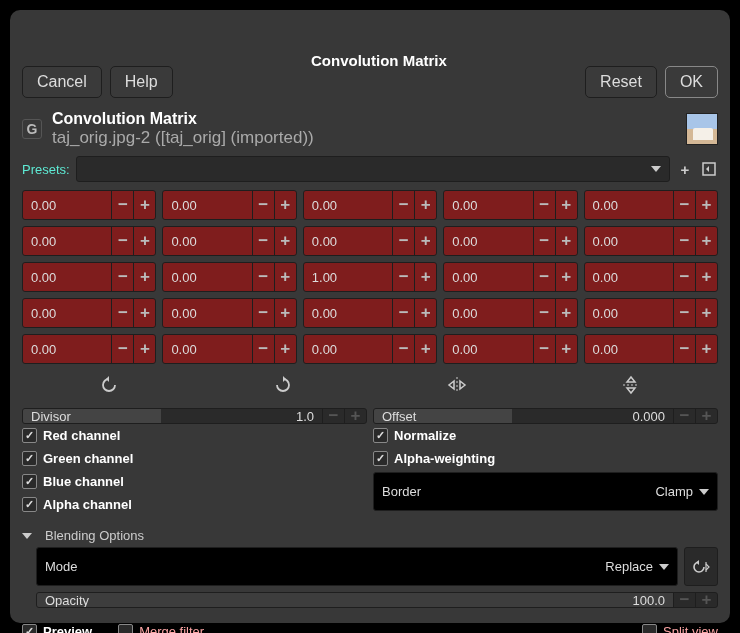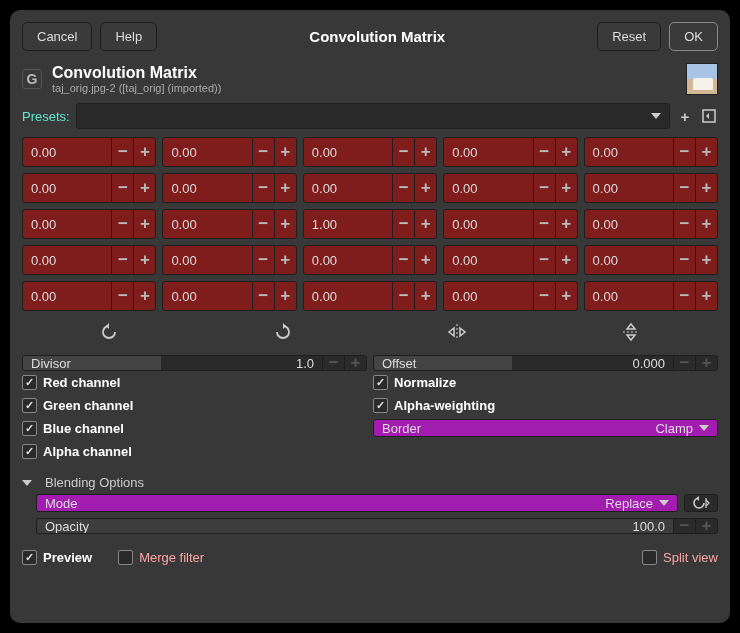--- a/index.html
+++ b/index.html
@@ -1,25 +1,25 @@
 <!DOCTYPE html>
 <html><head>
 <meta charset="utf-8">
 <style>
   * { box-sizing: border-box; margin: 0; padding: 0; font-family: sans-serif; }
   body { background: #000; padding: 10px; font-size: 13px; color: #ddd; }
   .window { background: #383838; border-radius: 10px; padding: 12px; width: 720px; height: 613px; }
   .titlebar { display: flex; align-items: center; gap: 8px; margin-bottom: 12px; }
-  .btn { background: #3a3a3a; border: 1px solid #1e1e1e; border-radius: 5px; padding: 6px 14px; color: #ddd; font-size: 13px; cursor: pointer; }
+  .btn { background: #3a3a3a; border: 1px solid #1e1e1e; border-radius: 5px; padding: 6px 14px; color: #ddd; font-size: 16px; cursor: pointer; margin-top: 44px; }
   .btn.primary { border: 1px solid #888; }
   .title { flex: 1; text-align: center; font-weight: bold; font-size: 15px; color: #fff; }
   .header-row { display: flex; align-items: center; gap: 10px; margin-bottom: 6px; }
   .gimp-icon { width: 20px; height: 20px; display:flex;align-items:center;justify-content:center;color:#bbb;font-weight:bold;font-size:14px;border:1px solid #555;border-radius:3px;}
   .dialog-title { font-size: 16px; font-weight: bold; color: #fff; }
-  .dialog-sub { font-size: 11px; color: #aaa; text-align: right; }
+  .dialog-sub { font-size: 17px; color: #aaa; text-align: right; }
   .thumb { width: 32px; height: 32px; background: linear-gradient(#a8c5e8 50%, #d4b896 50%); border: 1px solid #222; margin-left:auto; position:relative;}
   .thumb::after{content:'';position:absolute;left:6px;bottom:4px;width:20px;height:12px;background:#f5f0e8;border-radius:2px 2px 0 0;}
   .presets-row { display: flex; align-items: center; gap: 6px; margin: 8px 0; }
   .presets-label { color: #5eead4; }
   .presets-combo { flex: 1; background: #2a2a2a; border: 1px solid #1e1e1e; border-radius: 3px; height: 26px; display:flex;align-items:center;justify-content:flex-end;padding:0 8px;}
   .triangle-down { width:0;height:0;border-left:5px solid transparent;border-right:5px solid transparent;border-top:6px solid #ccc;}
   .icon-btn { width: 18px; height: 18px; display:flex;align-items:center;justify-content:center;color:#ccc;cursor:pointer;font-size:15px;font-weight:bold;}
   .matrix { display: grid; grid-template-columns: repeat(5, 1fr); gap: 6px; margin-bottom: 8px; }
   .spin { display: flex; align-items: stretch; background: #7f1d1d; border: 1px solid #1e1e1e; border-radius: 3px; height: 30px; overflow:hidden;}
   .spin-val { flex: 1; padding: 0 8px; display:flex;align-items:center;color:#ddd;}
@@ -33,21 +33,21 @@
   .labeled-spin { display:flex;align-items:stretch;background:#2a2a2a;border:1px solid #1e1e1e;border-radius:3px;height:16px;overflow:hidden;}
   .labeled-spin .track{flex:1;display:flex;align-items:center;padding:0 8px;position:relative;}
   .labeled-spin .fill{position:absolute;left:0;top:0;bottom:0;background:#444;}
   .labeled-spin .lbl{position:relative;z-index:1;}
   .labeled-spin .val{margin-left:auto;position:relative;z-index:1;}
   .check-row { display:flex;align-items:center;gap:6px;padding:4px 0;}
   .check { width:15px;height:15px;border:1px solid #888;border-radius:2px;display:flex;align-items:center;justify-content:center;background:#2a2a2a;}
   .check.on::after{content:'✓';color:#ddd;font-size:11px;font-weight:bold;}
   .check-label{color:#fff;font-weight:bold;}
   .check-label.normal{font-weight:normal;color:#fca5a5;}
-  .combo{display:flex;align-items:center;background:#a21caf;border:1px solid #1e1e1e;border-radius:3px;height:18px;padding:0 8px;}
+  .combo{display:flex;align-items:center;background:#000000;border:1px solid #1e1e1e;border-radius:3px;height:39px;padding:0 8px;}
   .combo .val{margin-left:auto;margin-right:6px;}
   .section-header{display:flex;align-items:center;gap:13px;padding:6px 0 4px;color:#ccc;}
   .mode-row{display:flex;gap:6px;align-items:stretch;margin-bottom:6px;padding-left:14px;}
   .mode-row .combo{flex:1;}
   .reset-icon-btn{width:34px;background:#2a2a2a;border:1px solid #1e1e1e;border-radius:3px;display:flex;align-items:center;justify-content:center;color:#ccc;cursor:pointer;}
   .opacity-row{padding-left:14px;display:flex;gap:0;}
   .opacity-row .labeled-spin{flex:1;}
   .bottom-row{display:flex;align-items:center;gap:6px;margin-top:16px;}
   svg{display:block;}
 </style>

